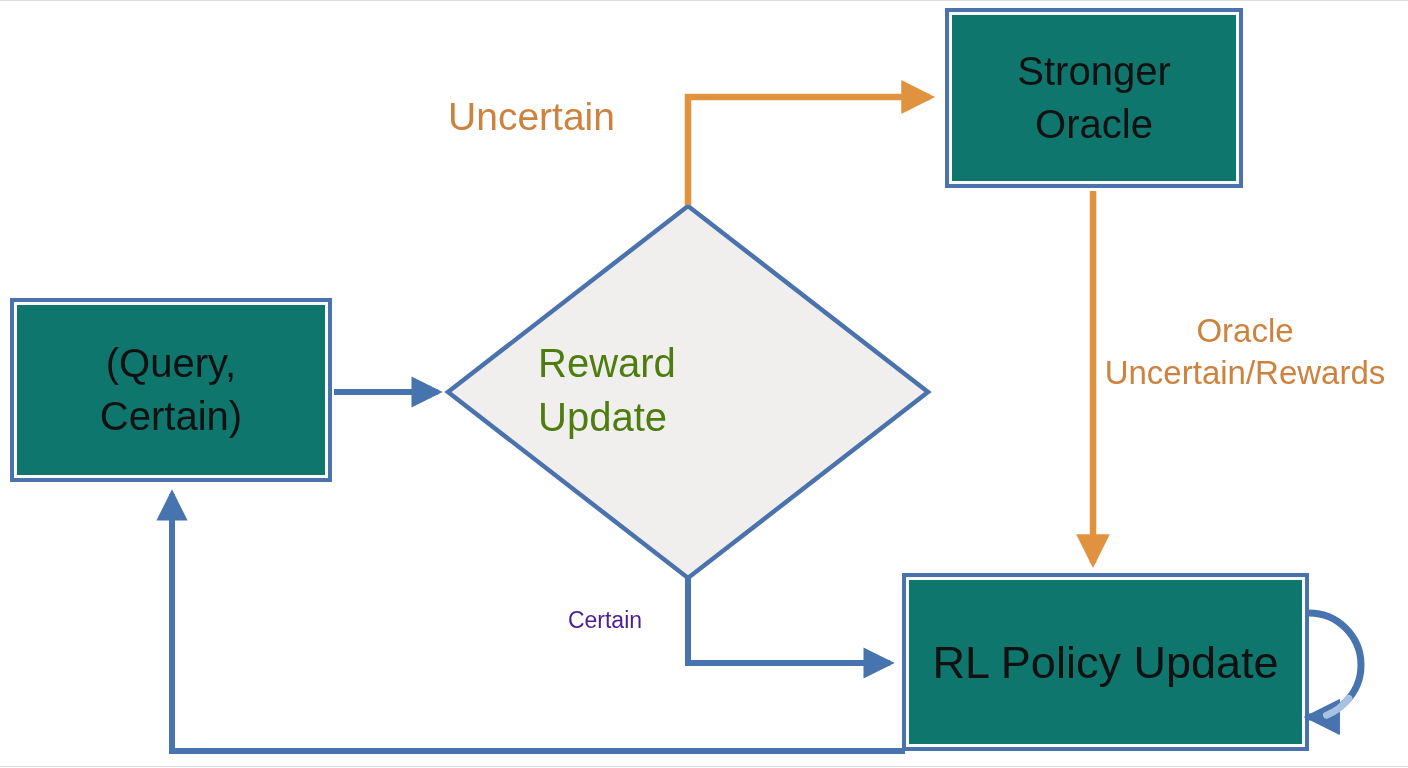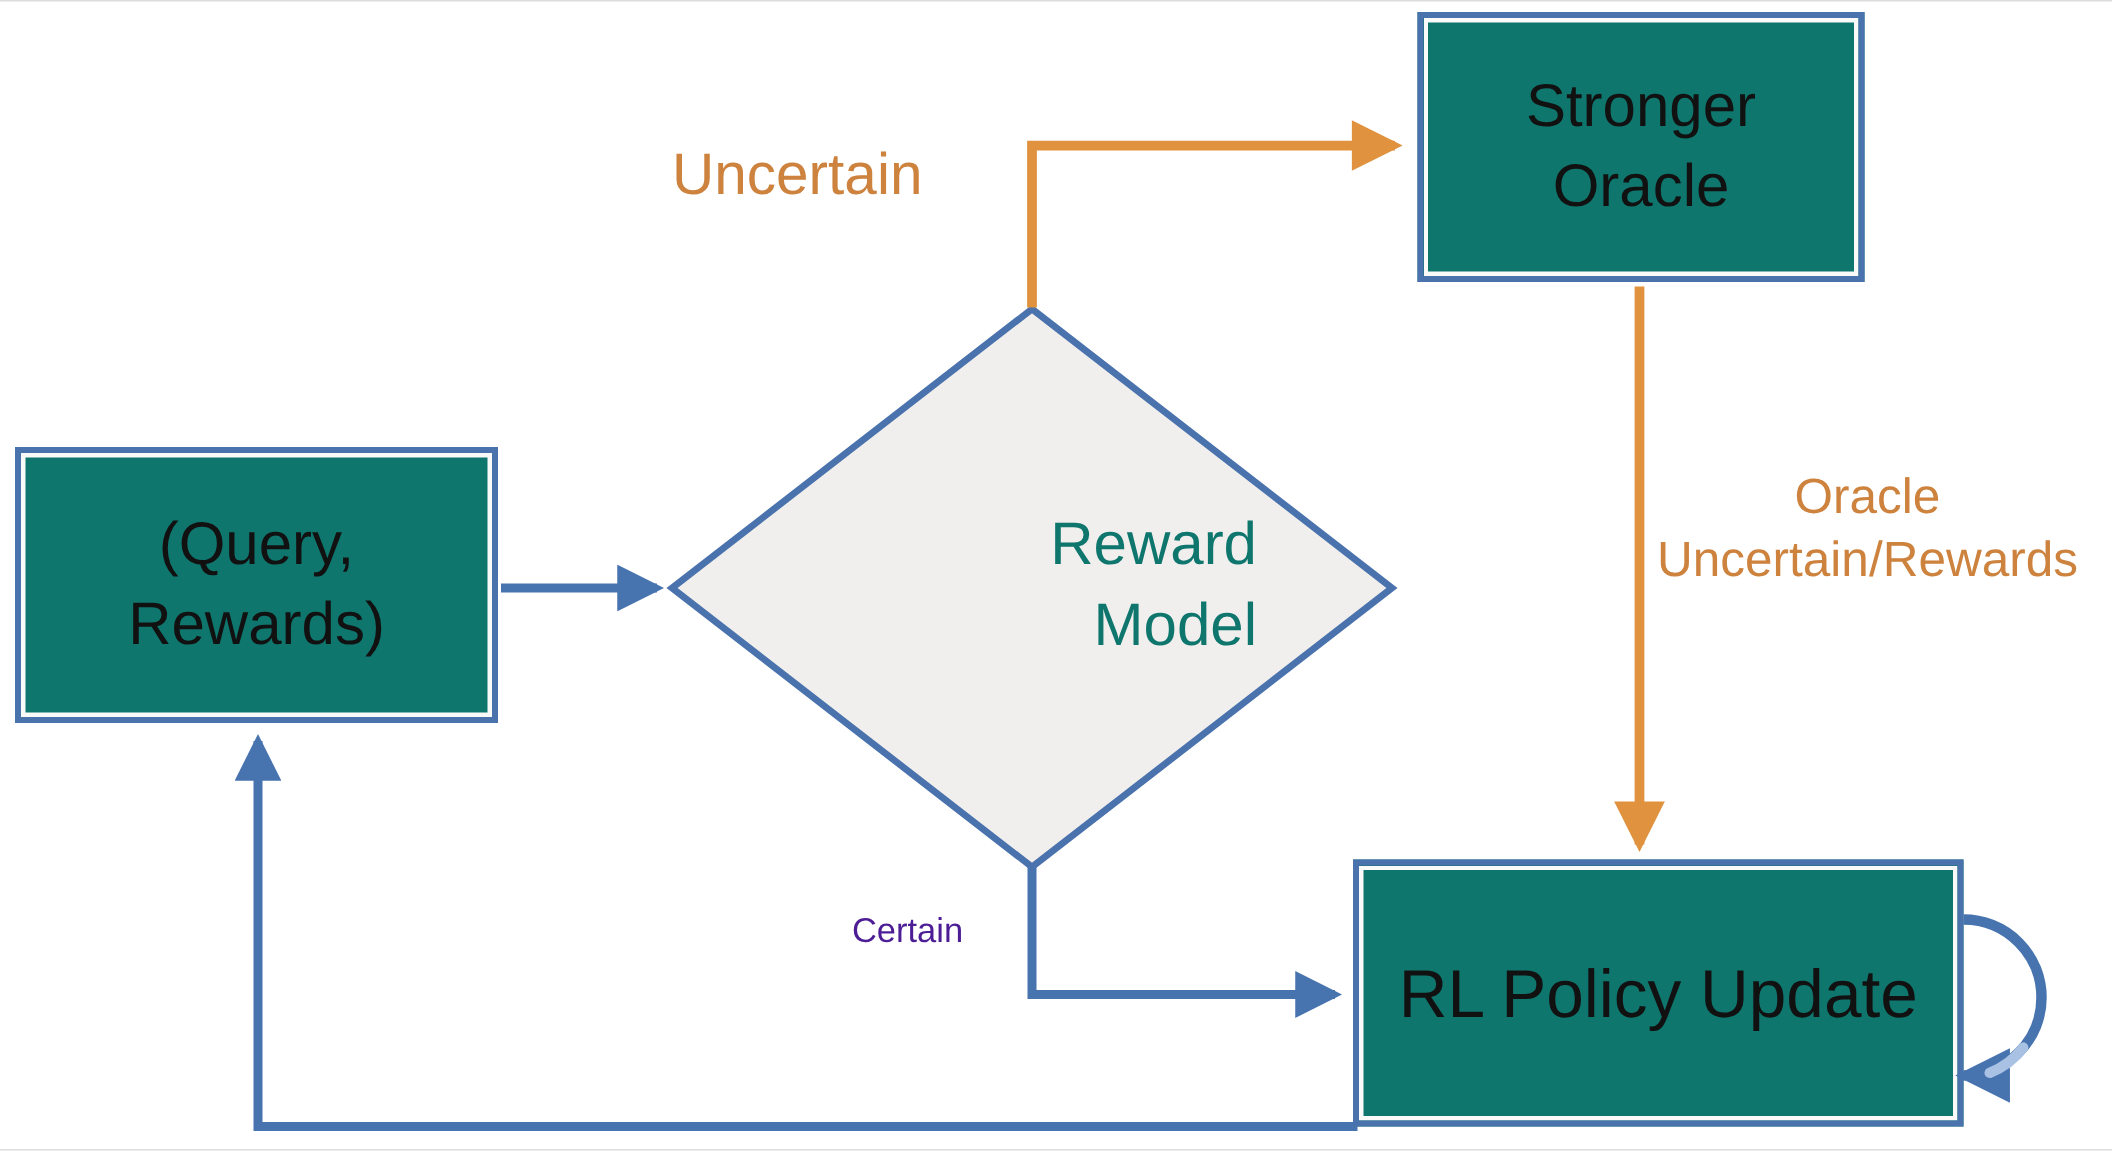--- a/index.html
+++ b/index.html
@@ -60,22 +60,22 @@
   #box-query    { left: 10px;  top: 298px; width: 322px; height: 184px; }
   #box-oracle   { left: 945px; top: 8px;   width: 298px; height: 180px; }
   #box-rl       { left: 902px; top: 573px; width: 407px; height: 178px; }
   #box-rl .line { font-size: 45px; }
 
   .diamond-label {
     position: absolute;
     left: 538px;
     top: 336px;
     width: 300px;
-    text-align: right;
-    color: #0f766e;
+    text-align: left;
+    color: #4d7c0f;
     z-index: 3;
   }
   .diamond-label .line {
     display: block;
     font-size: 40px;
     line-height: 54px;
     white-space: nowrap;
   }
 
   .edge-label {
@@ -108,35 +108,35 @@
 
   <div class="hairline-top"></div>
   <div class="hairline-bottom"></div>
 
   <svg class="layer z1" width="1408" height="768" viewBox="0 0 1408 768">
     <polygon points="688,206 928,392 688,578 448,392" fill="#f0efed" stroke="#4a72ad" stroke-width="4.5" stroke-linejoin="miter"></polygon>
   </svg>
 
   <div class="node-box" id="box-query">
     <span class="line">(Query,</span>
-    <span class="line">Rewards)</span>
+    <span class="line">Certain)</span>
   </div>
 
   <div class="node-box" id="box-oracle">
     <span class="line">Stronger</span>
     <span class="line">Oracle</span>
   </div>
 
   <div class="node-box" id="box-rl">
     <span class="line">RL Policy Update</span>
   </div>
 
   <div class="diamond-label">
     <span class="line">Reward</span>
-    <span class="line">Model</span>
+    <span class="line">Update</span>
   </div>
 
   <div class="edge-label" id="label-uncertain">
     <span class="line">Uncertain</span>
   </div>
 
   <div class="edge-label" id="label-oracle-feedback">
     <span class="line">Oracle</span>
     <span class="line">Uncertain/Rewards</span>
   </div>

